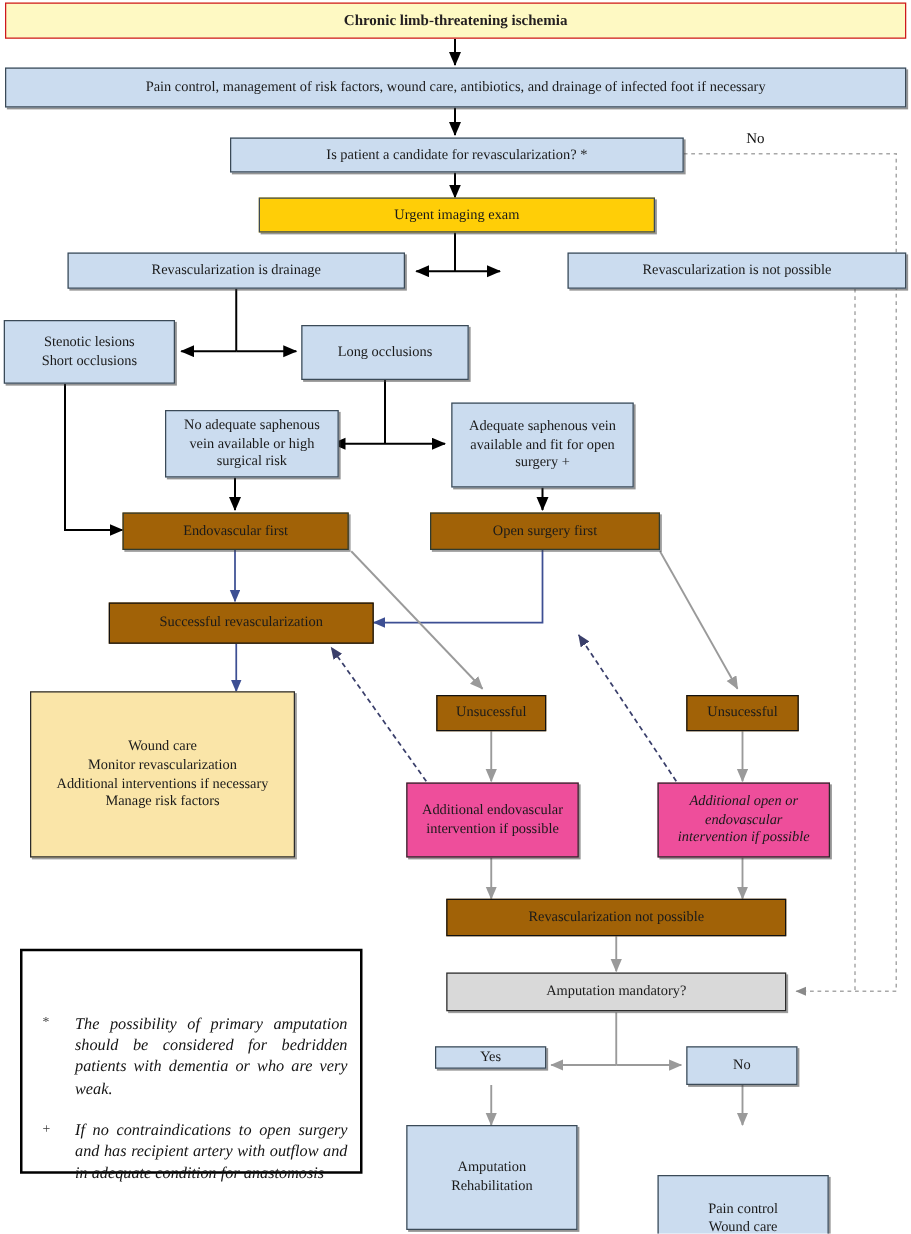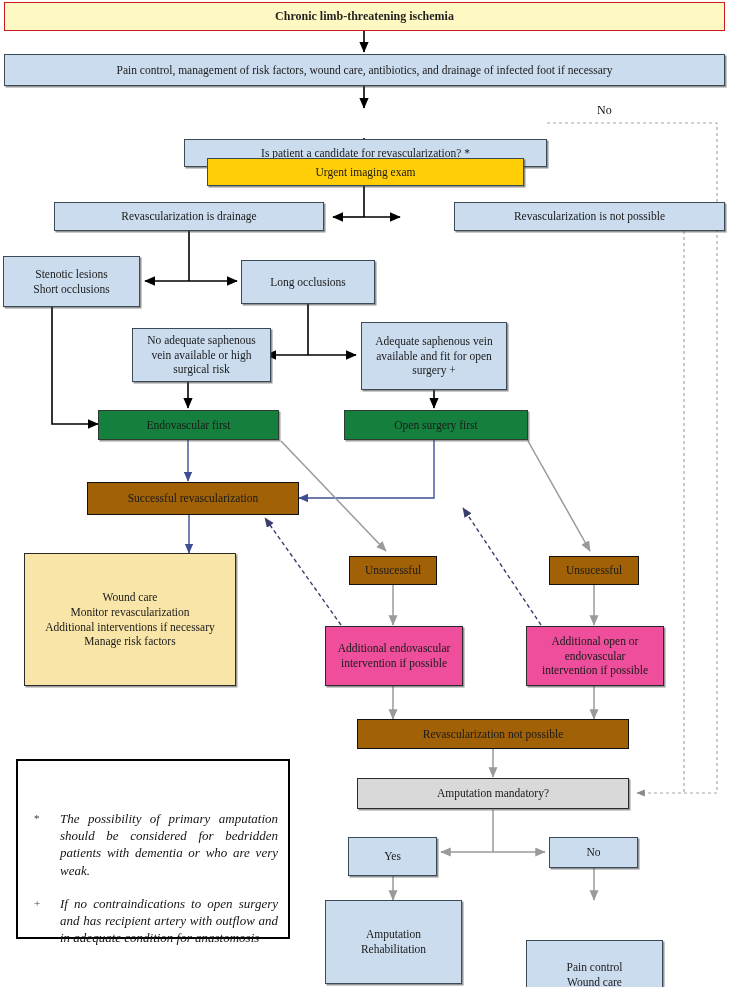--- a/index.html
+++ b/index.html
@@ -40,21 +40,21 @@
     background: #CBDCEF;
     border: 1.2px solid #3b4a57;
     box-shadow: 1.5px 1.5px 0 0 rgba(60,60,60,0.55);
   }
   .b-yellow {
     background: #FFCE07;
     border: 1.2px solid #3b4a57;
     box-shadow: 1.5px 1.5px 0 0 rgba(60,60,60,0.55);
   }
   .b-green {
-    background: #15803d;
+    background: #a16207;
     border: 1.4px solid #2f3b30;
     box-shadow: 1.5px 1.5px 0 0 rgba(60,60,60,0.5);
   }
   .b-pink {
     background: #EE4E9B;
     border: 1.5px solid #2b2b2b;
     box-shadow: 1.5px 1.5px 0 0 rgba(60,60,60,0.55);
   }
   .b-cream {
     background: #FAE5A8;
@@ -201,21 +201,21 @@
     <g stroke="#a8a8a8" stroke-width="1.2" fill="none" stroke-dasharray="3 3">
       <path d="M547,123 L717,123 L717,793 L637,793" marker-end="url(#ahDashGray)"></path>
       <path d="M684,231 L684,793"></path>
     </g>
   </svg>
 
   <div class="box b-red" style="left:4px; top:2px; width:721px; height:29px;">Chronic limb-threatening ischemia</div>
 
   <div class="box b-blue" style="left:4px; top:54px; width:721px; height:32px;">Pain control, management of risk factors, wound care, antibiotics, and drainage of infected foot if necessary</div>
 
-  <div class="box b-blue" style="left:184px; top:110px; width:363px; height:28px;margin-top:29px;">Is patient a candidate for revascularization? *</div>
+  <div class="box b-blue" style="left:184px; top:110px; width:363px; height:28px;">Is patient a candidate for revascularization? *</div>
 
   <div class="box b-yellow" style="left:207px; top:158px; width:317px; height:28px;">Urgent imaging exam</div>
 
   <div class="box b-blue" style="left:54px; top:202px; width:270px; height:29px;">Revascularization is drainage</div>
 
   <div class="box b-blue" style="left:406px; top:202px; width:271px; height:29px;margin-left:48px;">Revascularization is not possible</div>
 
   <div class="box b-blue" style="left:3px; top:256px; width:137px; height:51px;">Stenotic lesions
 Short occlusions</div>
 
@@ -240,29 +240,29 @@
 Additional interventions if necessary
 Manage risk factors</div>
 
   <div class="box b-white" style="left:349px; top:556px; width:88px; height:29px;">Unsucessful</div>
 
   <div class="box b-white" style="left:549px; top:556px; width:90px; height:29px;">Unsucessful</div>
 
   <div class="box b-pink" style="left:325px; top:626px; width:138px; height:60px;">Additional endovascular
 intervention if possible</div>
 
-  <div class="box b-pink" style="left:526px; top:626px; width:138px; height:60px;">Additional open or
+  <div class="box b-pink" style="left:526px; top:626px; width:138px; height:60px;font-style:italic;">Additional open or
 endovascular
 intervention if possible</div>
 
   <div class="box b-white" style="left:357px; top:719px; width:272px; height:30px;">Revascularization not possible</div>
 
   <div class="box b-gray" style="left:357px; top:778px; width:272px; height:31px;">Amputation mandatory?</div>
 
-  <div class="box b-blue" style="left:348px; top:837px; width:89px; height:39px;text-align:center;">Yes</div>
+  <div class="box b-blue" style="left:348px; top:837px; width:89px; height:18px;text-align:center;">Yes</div>
 
   <div class="box b-blue" style="left:549px; top:837px; width:89px; height:31px;">No</div>
 
   <div class="box b-blue" style="left:325px; top:900px; width:137px; height:84px;">Amputation
 Rehabilitation</div>
 
   <div class="box b-blue" style="left:526px; top:900px; width:137px; height:84px;margin-top:40px;">Pain control
 Wound care
 Manage risk factors</div>
 

